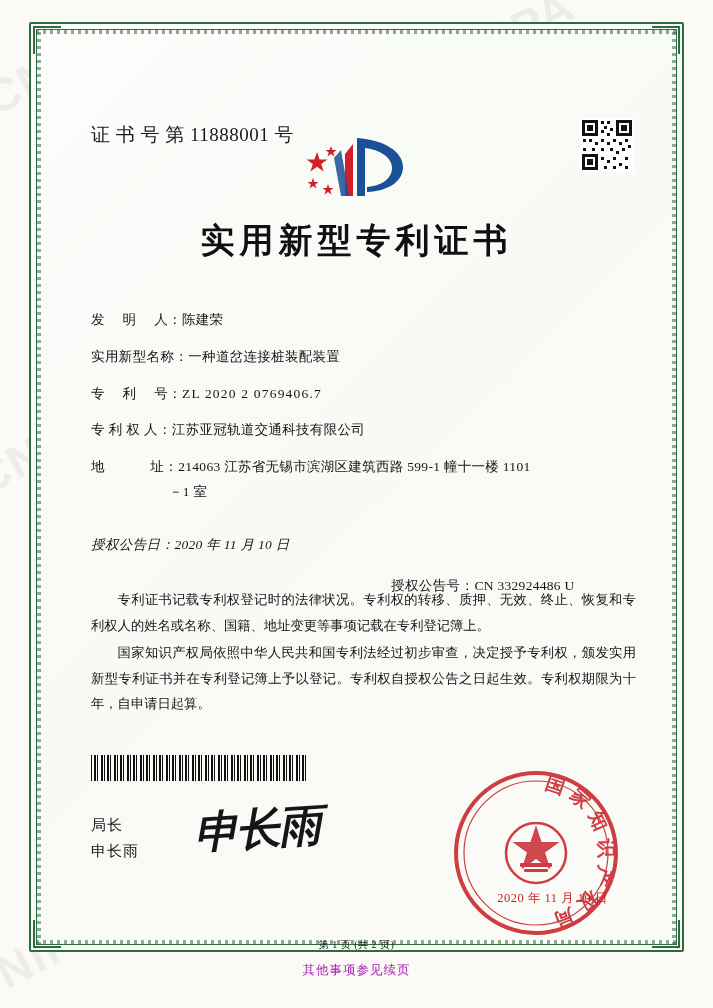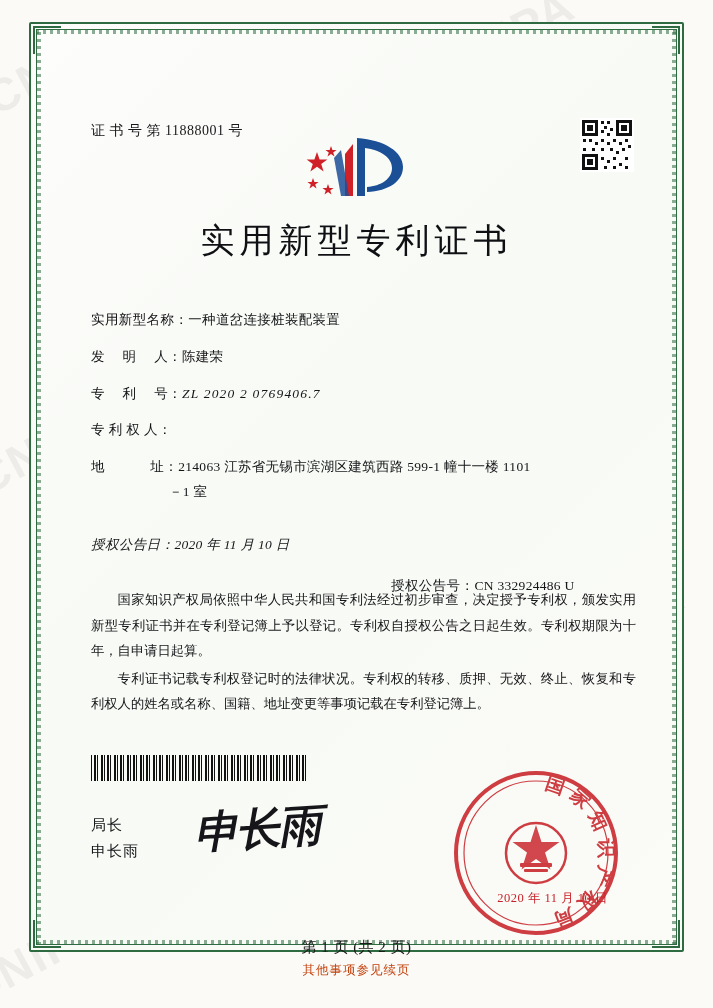--- a/index.html
+++ b/index.html
@@ -77,21 +77,21 @@
   .corner.tl { left: 4px;  top: 4px;    border-right: none; border-bottom: none; }
   .corner.tr { right: 4px; top: 4px;    border-left: none;  border-bottom: none; }
   .corner.bl { left: 4px;  bottom: 4px; border-right: none; border-top: none; }
   .corner.br { right: 4px; bottom: 4px; border-left: none;  border-top: none; }
 
   
   .cert-no {
     position: absolute;
     left: 62px;
     top: 100px;
-    font-size: 14px;
+    font-size: 19px;
     color: #18181a;
     letter-spacing: 0.5px;
     z-index: 5;
   }
   .qr {
     position: absolute;
     right: 50px;
     top: 96px;
     width: 54px;
     height: 54px;
@@ -110,21 +110,21 @@
   }
 
   
   .main-title {
     position: absolute;
     left: 0;
     right: 0;
     top: 196px;
     text-align: center;
     font-size: 34px;
-    font-weight: normal;
+    font-weight: bold;
     letter-spacing: 5px;
     color: #101014;
     z-index: 5;
   }
 
   
   .fields {
     position: absolute;
     left: 62px;
     right: 48px;
@@ -141,21 +141,21 @@
   }
   .field-label {
     flex: 0 0 auto;
     white-space: pre;
     letter-spacing: 0.4px;
   }
   .field-value {
     flex: 1 1 auto;
     letter-spacing: 0.3px;
   }
-  .field-value.wide-sp { letter-spacing: 1.2px; font-style: italic; }
+  .field-value.wide-sp { letter-spacing: 1.2px; }
   .field-cont {
     margin: -12px 0 33px 78px;
     letter-spacing: 0.3px;
   }
   .row-2col { display: flex; }
   .row-2col .col-a { flex: 0 0 300px; display: flex; font-style: italic; }
   .row-2col .col-b { flex: 1 1 auto; display: flex; margin-top: 41px; }
 
   
   .paras {
@@ -230,32 +230,32 @@
     font-size: 12.5px;
     letter-spacing: 0.5px;
   }
 
   
   .page-no {
     position: absolute;
     left: 0; right: 0;
     top: 916px;
     text-align: center;
-    font-size: 15px;
+    font-size: 10px;
     color: #1a1a1a;
     z-index: 5;
     letter-spacing: 0.5px;
   }
   .page-footer {
     position: absolute;
     left: 0; right: 0;
     top: 962px;
     text-align: center;
     font-size: 12.5px;
-    color: #c2410c;
+    color: #a21caf;
     z-index: 3;
     letter-spacing: 1px;
   }
 </style>
 </head>
 <body>
 
 <div class="watermark-layer">
   <div class="wm" style="left:-20px;  top:40px;  font-size:46px;">CNIPA</div>
   <div class="wm" style="left:430px;  top:10px;  font-size:46px;">CNIPA</div>
@@ -337,55 +337,56 @@
         <polygon points="16,44 17.4,48 21.6,48 18.2,50.5 19.5,54.6 16,52.1 12.5,54.6 13.8,50.5 10.4,48 14.6,48"></polygon>
         <polygon points="31,50 32.4,54 36.6,54 33.2,56.5 34.5,60.6 31,58.1 27.5,60.6 28.8,56.5 25.4,54 29.6,54"></polygon>
       </g>
     </svg>
   </div>
 
   <div class="main-title">实用新型专利证书</div>
 
   <div class="fields">
     <div class="field-row">
+      <span class="field-label">发　 明　 人：</span>
+      <span class="field-value">陈建荣</span>
+    </div>
+    <div class="field-row">
       <span class="field-label">实用新型名称：</span>
       <span class="field-value">一种道岔连接桩装配装置</span>
-    </div>
-    <div class="field-row">
-      <span class="field-label">发　 明　 人：</span>
-      <span class="field-value">陈建荣</span>
     </div>
     <div class="field-row">
       <span class="field-label">专　 利　 号：</span>
       <span class="field-value wide-sp">ZL 2020 2 0769406.7</span>
     </div>
     <div class="field-row">
       <span class="field-label">专 利 权 人：</span>
+      <span class="field-value">江苏亚冠轨道交通科技有限公司</span>
     </div>
     <div class="field-row">
       <span class="field-label">地　　　 址：</span>
       <span class="field-value">214063 江苏省无锡市滨湖区建筑西路 599-1 幢十一楼 1101</span>
     </div>
     <div class="field-cont">－1 室</div>
 
     <div class="field-row row-2col">
       <span class="col-a">
         <span class="field-label">授权公告日：</span>
         <span class="field-value">2020 年 11 月 10 日</span>
       </span>
       <span class="col-b">
         <span class="field-label">授权公告号：</span>
         <span class="field-value">CN 332924486 U</span>
       </span>
     </div>
   </div>
 
   <div class="paras">
+    <p class="para">专利证书记载专利权登记时的法律状况。专利权的转移、质押、无效、终止、恢复和专利权人的姓名或名称、国籍、地址变更等事项记载在专利登记簿上。</p>
     <p class="para">国家知识产权局依照中华人民共和国专利法经过初步审查，决定授予专利权，颁发实用新型专利证书并在专利登记簿上予以登记。专利权自授权公告之日起生效。专利权期限为十年，自申请日起算。</p>
-    <p class="para">专利证书记载专利权登记时的法律状况。专利权的转移、质押、无效、终止、恢复和专利权人的姓名或名称、国籍、地址变更等事项记载在专利登记簿上。</p>
   </div>
 
   <div class="barcode"></div>
 
   <div class="sig-block">
     <div>局长</div>
     <div>申长雨</div>
   </div>
   <div class="sig-script">申长雨</div>
 

